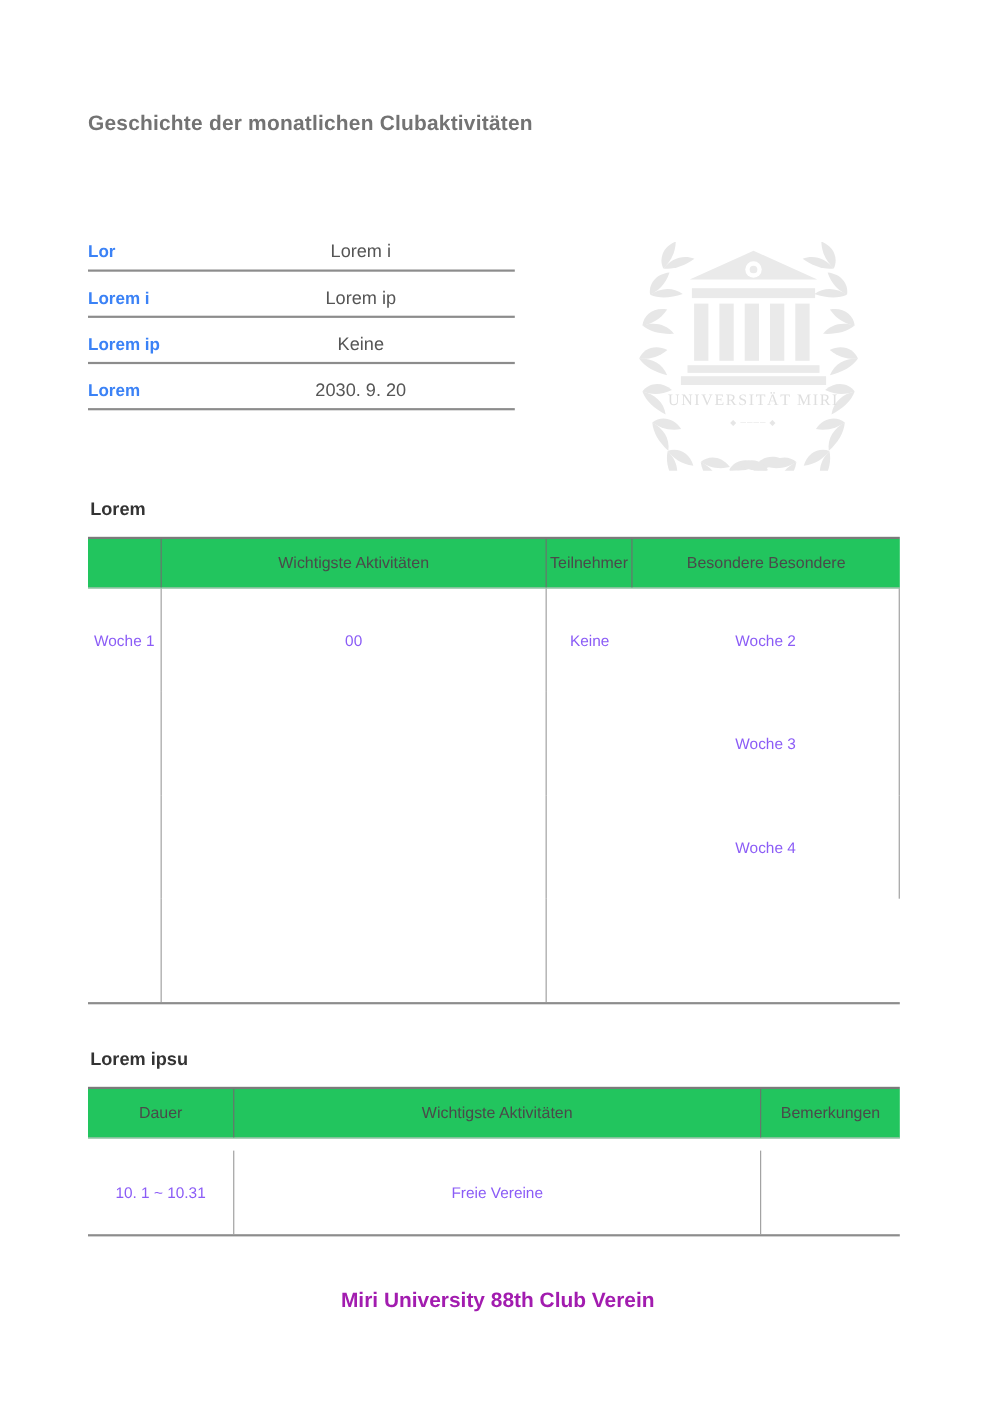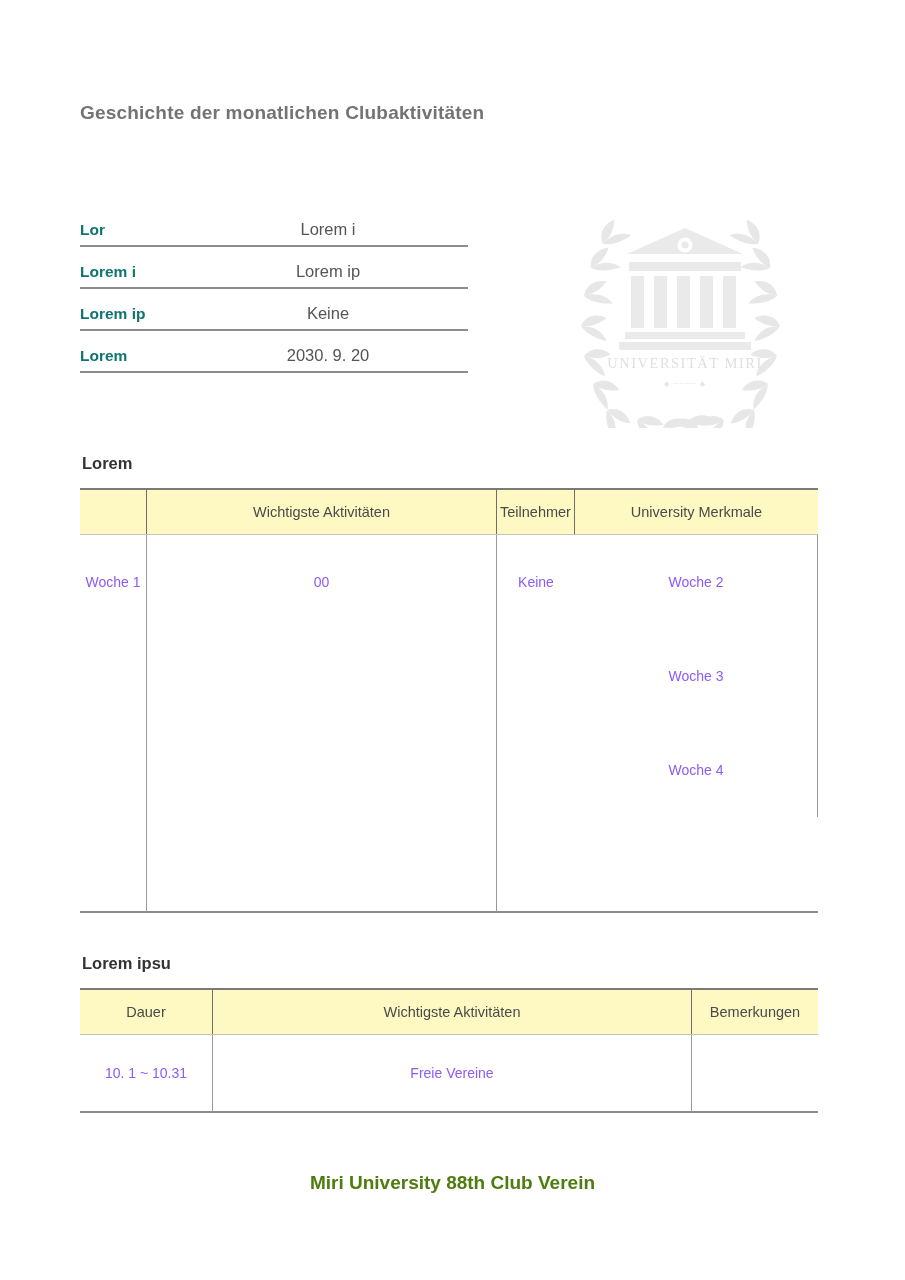--- a/index.html
+++ b/index.html
@@ -14,61 +14,61 @@
     font-size:19px; font-weight:bold; color:#737373;
     letter-spacing:0.2px;
   }
   
   .form-fields { position:absolute; left:80px; top:205px; width:388px; }
   .field-row {
     display:flex; align-items:flex-end;
     height:42px; padding-bottom:6px;
     border-bottom:2px solid #8c8c8c;
   }
-  .field-label { width:108px; font-size:15.5px; font-weight:bold; color:#0f766e; }
+  .field-label { width:108px; font-size:15.5px; font-weight:bold; color:#3b82f6; }
   .field-value { flex:1; text-align:center; font-size:16.5px; color:#555555; }
   
   .logo-wrap { position:absolute; left:573px; top:220px; width:215px; height:208px; }
   
   .section-heading { position:absolute; font-size:16.5px; font-weight:bold; color:#333333; }
   .heading-weekly { left:82px; top:454px; }
   .heading-monthly { left:82px; top:954px; }
   
   .doc-table {
     position:absolute; left:80px; width:738px;
     border-top:2px solid #7a7a7a;
     border-bottom:2px solid #8c8c8c;
   }
   .weekly-table { top:488px; }
   .monthly-table { top:988px; }
   .grid-header {
-    display:grid; height:45px; background:#fef9c3;
+    display:grid; height:45px; background:#22c55e;
     border-bottom:1px solid #c2c2c2;
   }
   .grid-body { display:grid; }
   .weekly-table .grid-header, .weekly-table .grid-body {
     grid-template-columns:67px 350px 78px 1fr;
   }
   .weekly-table .grid-body { grid-auto-rows:94px; }
   .monthly-table .grid-header, .monthly-table .grid-body {
     grid-template-columns:133px 479px 1fr;
   }
-  .monthly-table .grid-body { grid-auto-rows:76px; }
+  .monthly-table .grid-body { grid-auto-rows:76px;margin-top:11px; }
   .cell {
     display:flex; align-items:center; justify-content:center;
     text-align:center;
   }
   .grid-header .cell { font-size:14.5px; color:#4a4a4a; }
   .grid-body .cell { font-size:14px; color:#8b5cf6; }
   .grid-header .cell.sep { border-right:1px solid #6e6e6e; }
   .grid-body .cell.sep { border-right:1px solid #9a9a9a; }
   
   .page-footer {
     position:absolute; left:0; top:1172px; width:905px;
-    text-align:center; font-size:19px; font-weight:bold; color:#4d7c0f;
+    text-align:center; font-size:19px; font-weight:bold; color:#a21caf;
   }
   .logo-text {
     font-family:"Liberation Serif", serif;
   }
 </style>
 </head>
 <body>
 
 <div class="page-title">Geschichte der monatlichen Clubaktivitäten</div>
 
@@ -142,21 +142,21 @@
     <text class="logo-text" x="112" y="166" text-anchor="middle" font-size="7" letter-spacing="1" fill="#e6e6e6">◆ ──── ◆</text>
   </svg>
 </div>
 
 <div class="section-heading heading-weekly">Lorem</div>
 <div class="doc-table weekly-table">
   <div class="grid-header">
     <div class="cell sep"></div>
     <div class="cell sep">Wichtigste Aktivitäten</div>
     <div class="cell sep">Teilnehmer</div>
-    <div class="cell">University Merkmale</div>
+    <div class="cell">Besondere Besondere</div>
   </div>
   <div class="grid-body">
     <div class="cell sep">Woche 1</div>
     <div class="cell sep">00</div>
     <div class="cell">Keine</div>
 
     <div class="cell sep">Woche 2</div>
     <div class="cell sep"></div>
     <div class="cell sep"></div>
     <div class="cell"></div>

